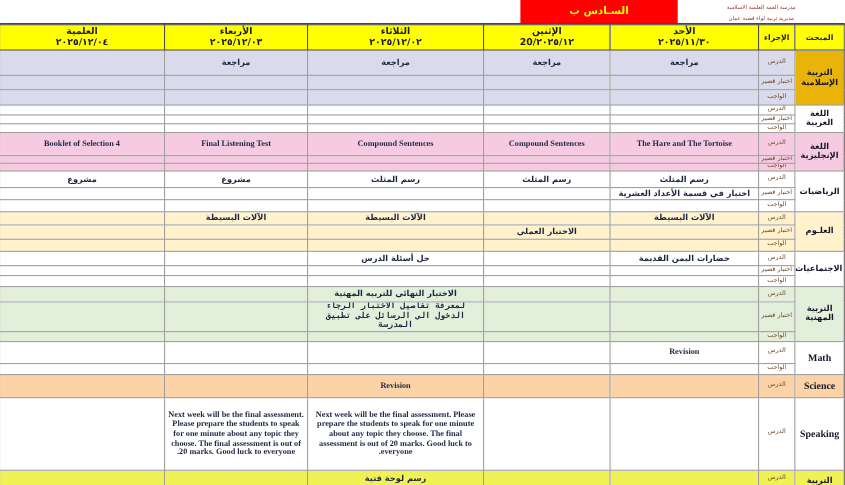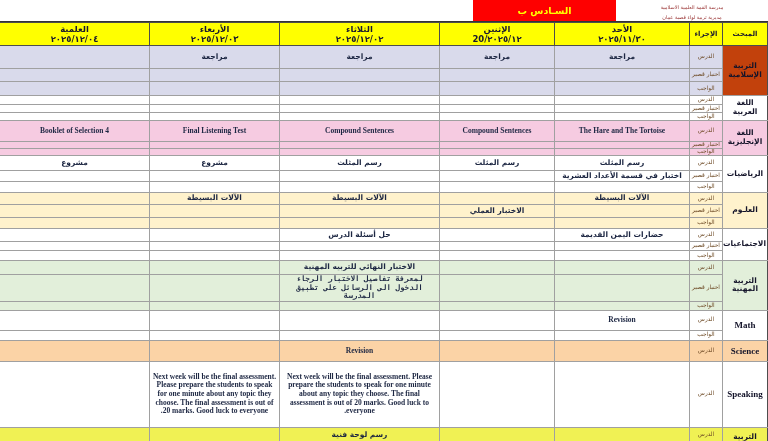--- a/index.html
+++ b/index.html
@@ -75,21 +75,21 @@
             <div class="day-date">٢٠٢٥/١٢/٠٣</div>
           </th>
           <th class="day-h">
             <div class="day-name">العلمية</div>
             <div class="day-date">٢٠٢٥/١٢/٠٤</div>
           </th>
         </tr>
       </thead>
     <tbody>
         <tr class="block-start" style="height: 23px;">
-          <td class="subject" rowspan="3" style="background: #c2410c;">التربية الإسلامية</td>
+          <td class="subject" rowspan="3" style="background: #eab308;">التربية الإسلامية</td>
           <td class="action" style="background: rgb(217, 218, 235);">الدرس</td>
           <td class="cell" style="background: rgb(217, 218, 235);">مراجعة</td>
           <td class="cell" style="background: rgb(217, 218, 235);">مراجعة</td>
           <td class="cell" style="background: rgb(217, 218, 235);">مراجعة</td>
           <td class="cell" style="background: rgb(217, 218, 235);">مراجعة</td>
           <td class="cell" style="background: rgb(217, 218, 235);"></td>
         </tr>
         <tr style="height: 13px;">
           <td class="action" style="background: rgb(217, 218, 235);">اختبار قصير</td>
           <td class="cell" style="background: rgb(217, 218, 235);"></td>

